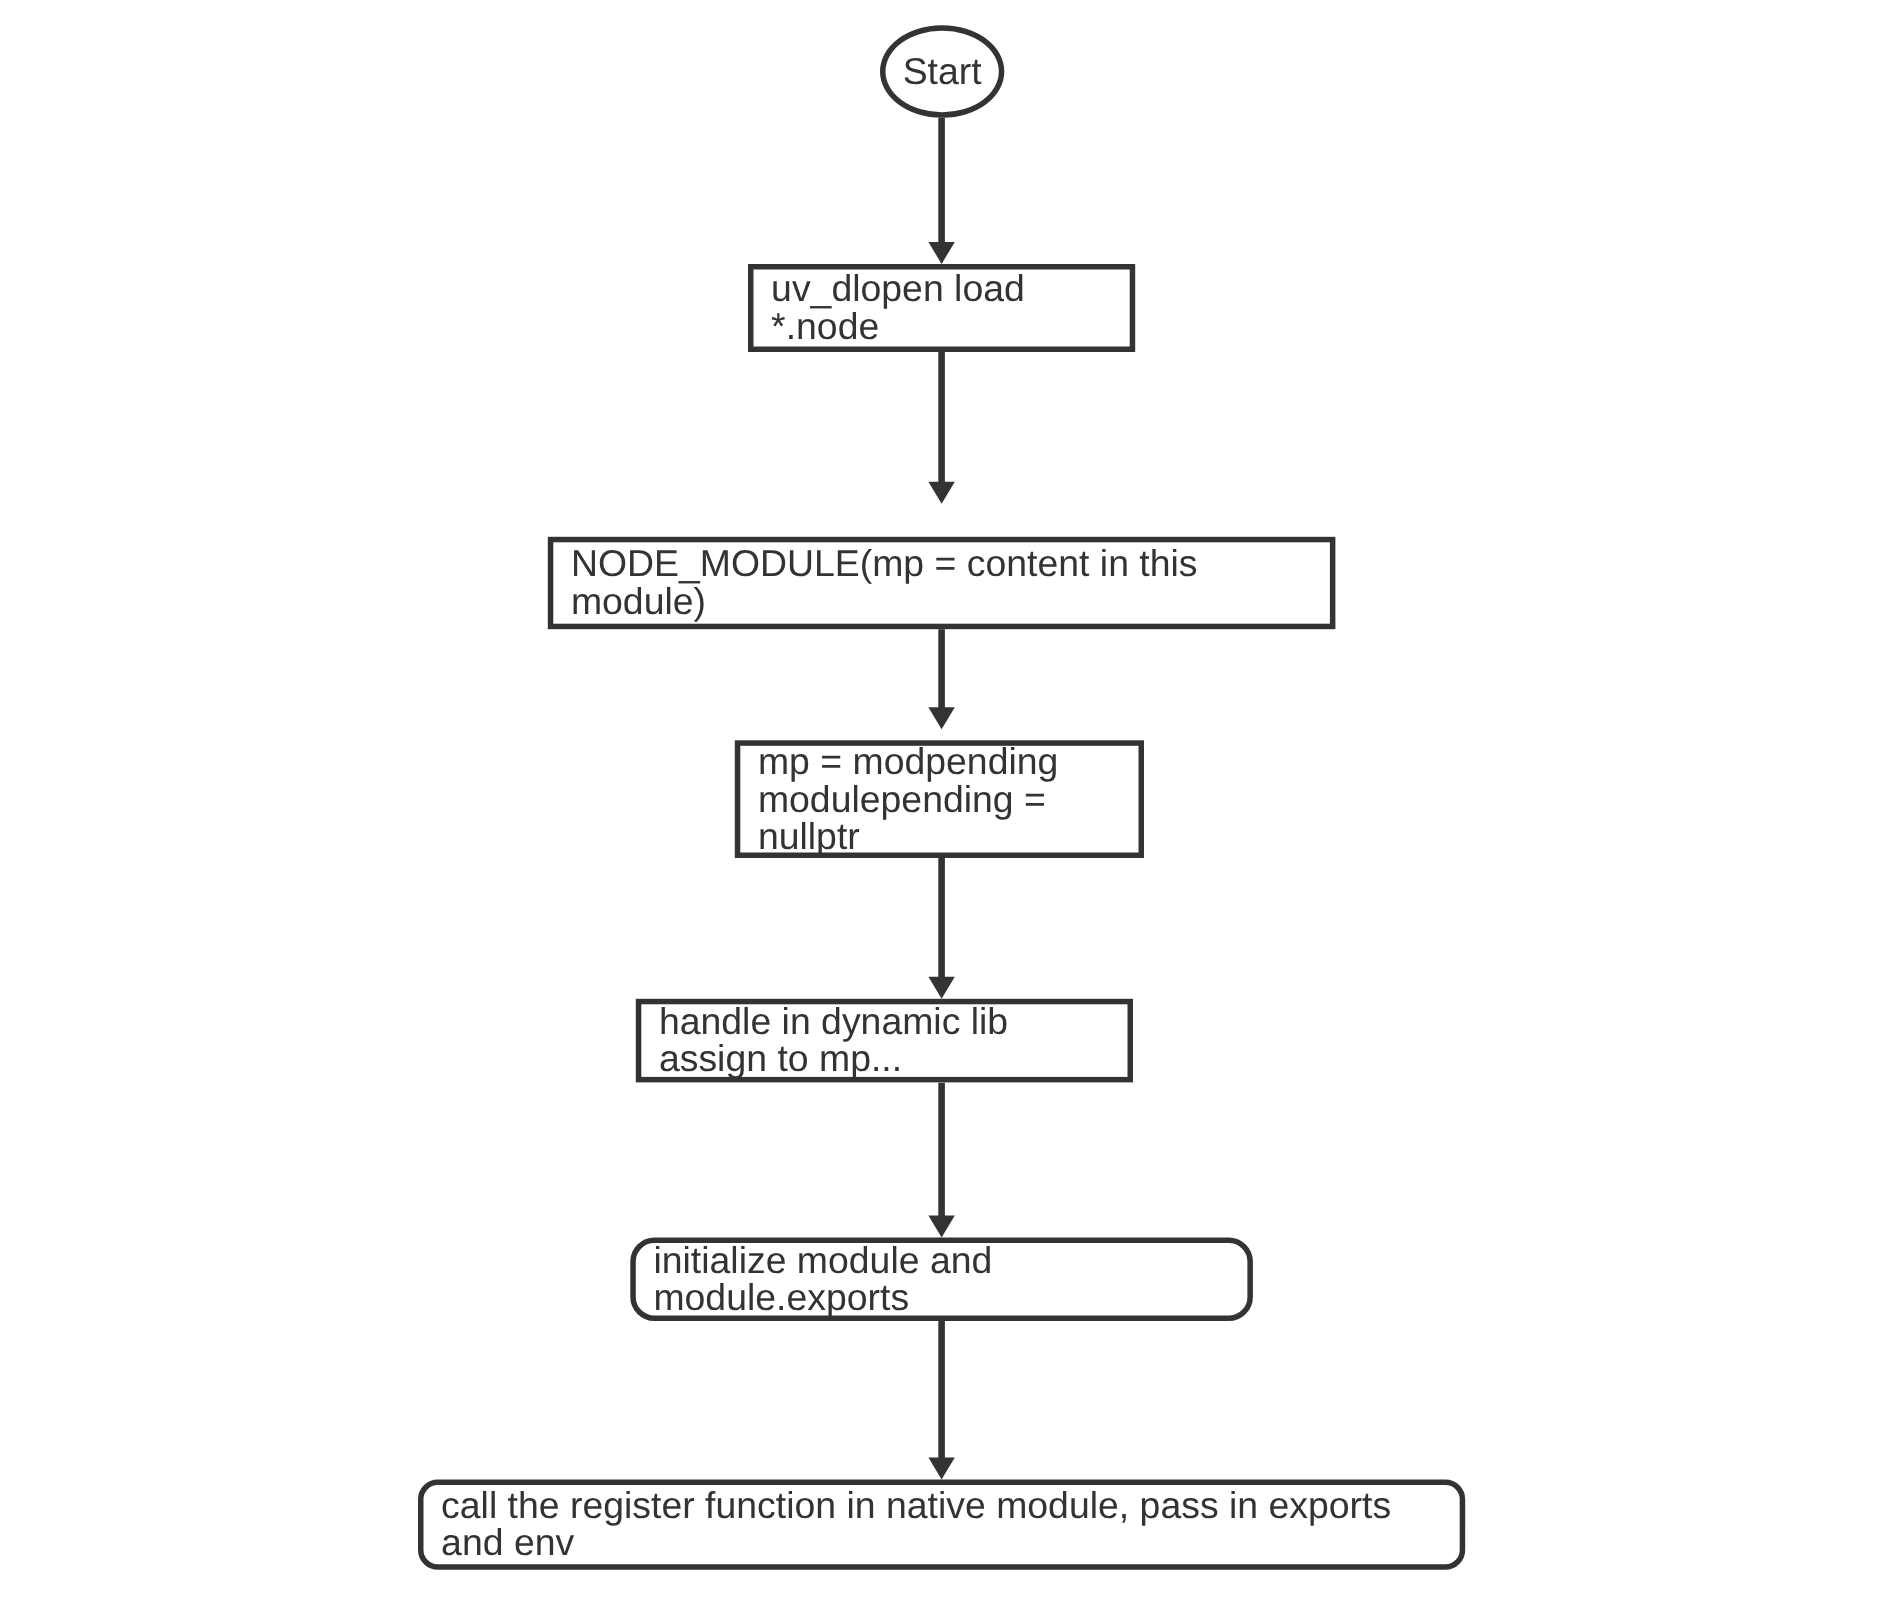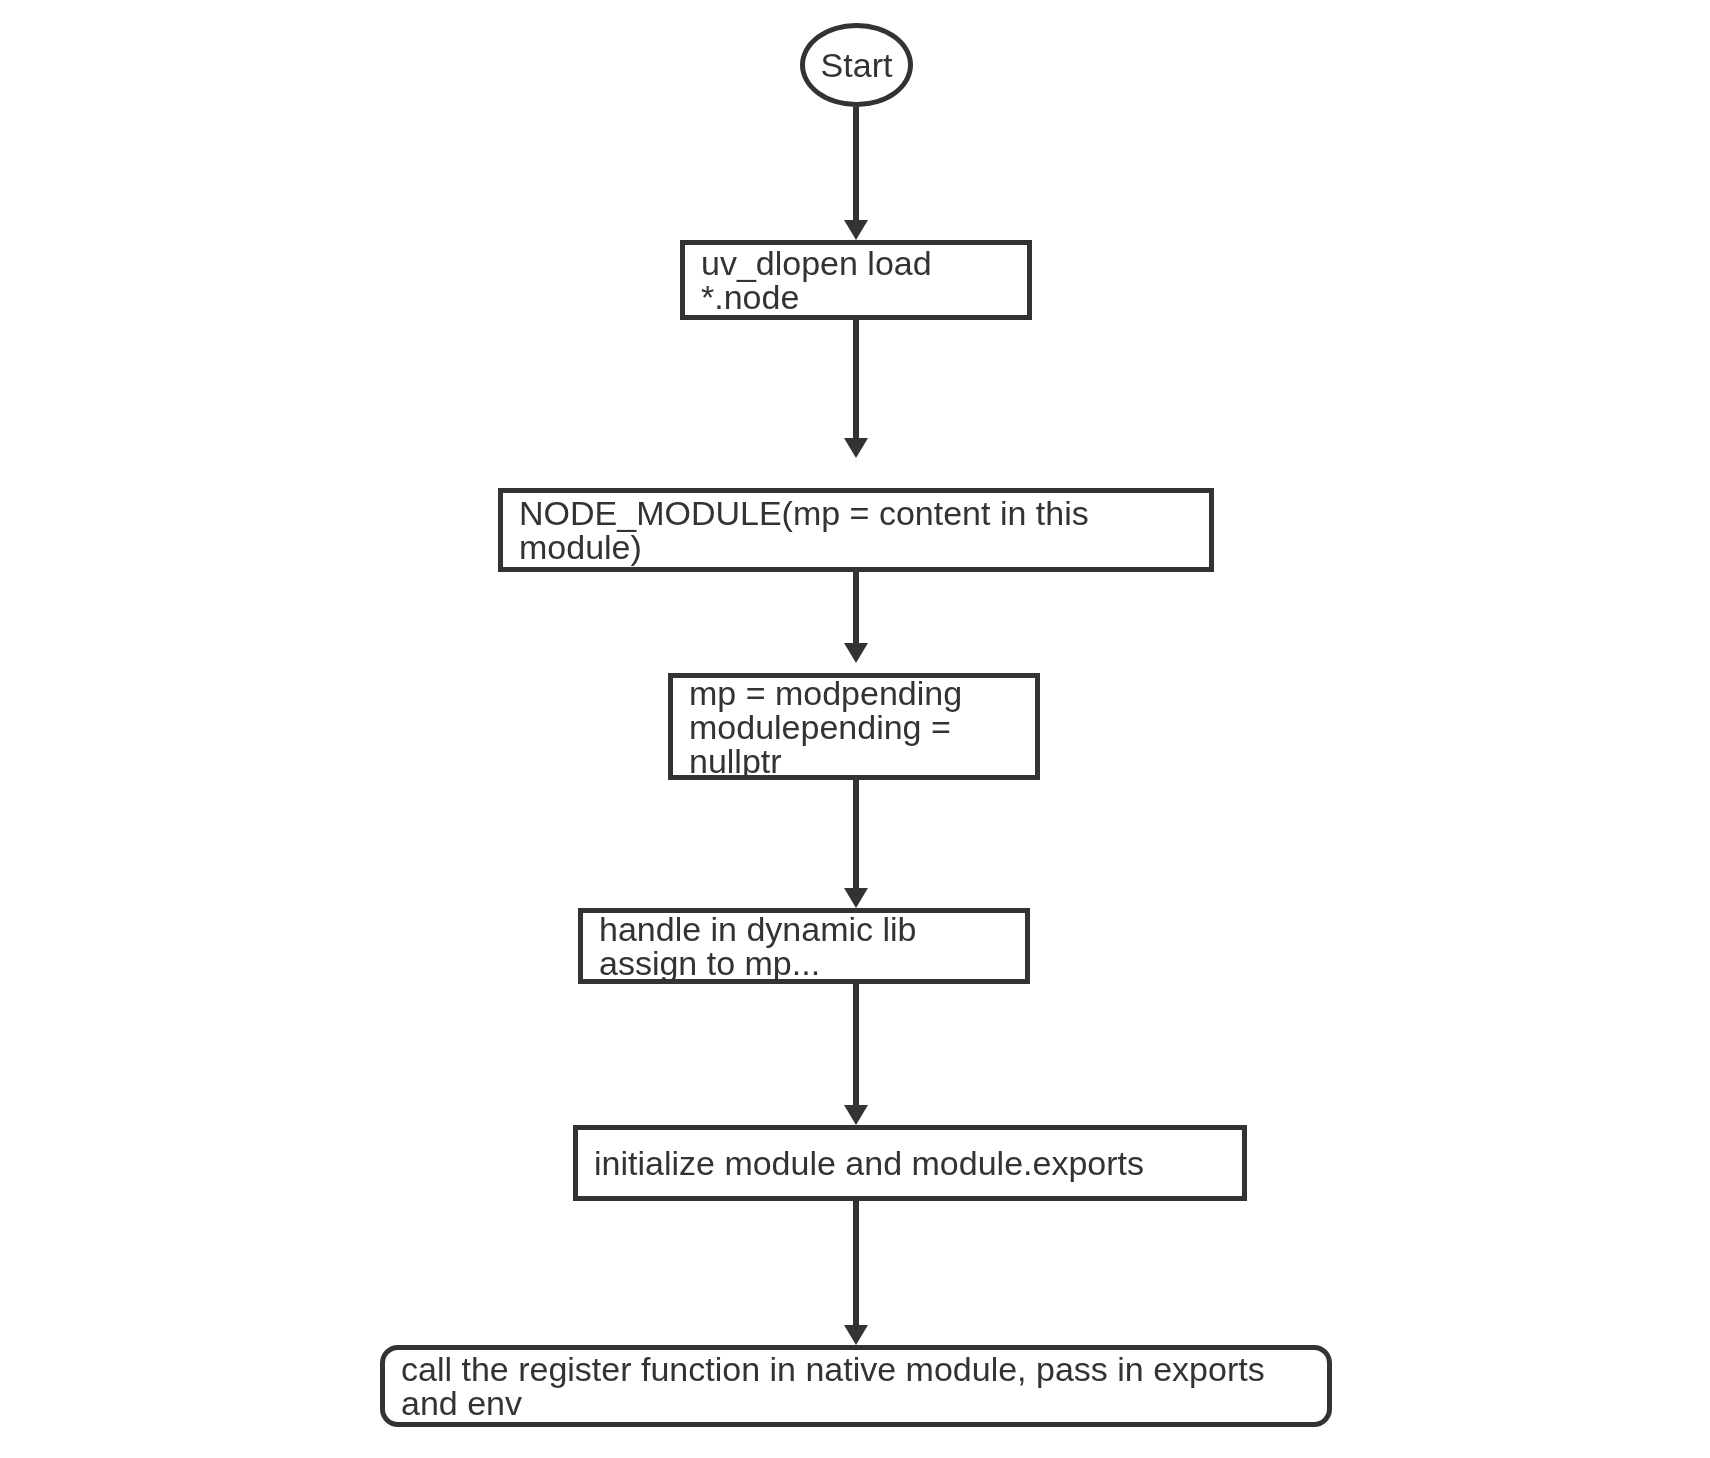--- a/index.html
+++ b/index.html
@@ -45,21 +45,21 @@
   }
   .process {
     padding: 0 16px;
     text-align: left;
   }
   .process .lines span { display: block; }
   #n-uvdlopen  { left: 680px; top: 240px;  width: 352px; height: 80px;  }
   #n-nodemodule{ left: 498px; top: 458px;  width: 716px; height: 84px; margin-top: 30px;  }
   #n-modpending{ left: 668px; top: 663px;  width: 372px; height: 107px; margin-top: 10px; }
   #n-handle    { left: 578px; top: 908px;  width: 452px; height: 76px;  }
-  #n-init      { left: 573px; top: 1125px; width: 674px; height: 76px;  }
+  #n-init      { left: 573px; top: 1125px; width: 566px; height: 76px; border-radius: 22px;  }
   #n-register  { left: 380px; top: 1345px; width: 952px; height: 82px; border-radius: 18px;  }
 </style>
 </head>
 <body>
 
 <div class="canvas">
 
   <svg class="edges" width="1710" height="1458" viewBox="0 0 1710 1458">
     <g stroke="#333333" fill="#333333">
       <line x1="856" y1="107" x2="856" y2="222" stroke-width="6"></line>

